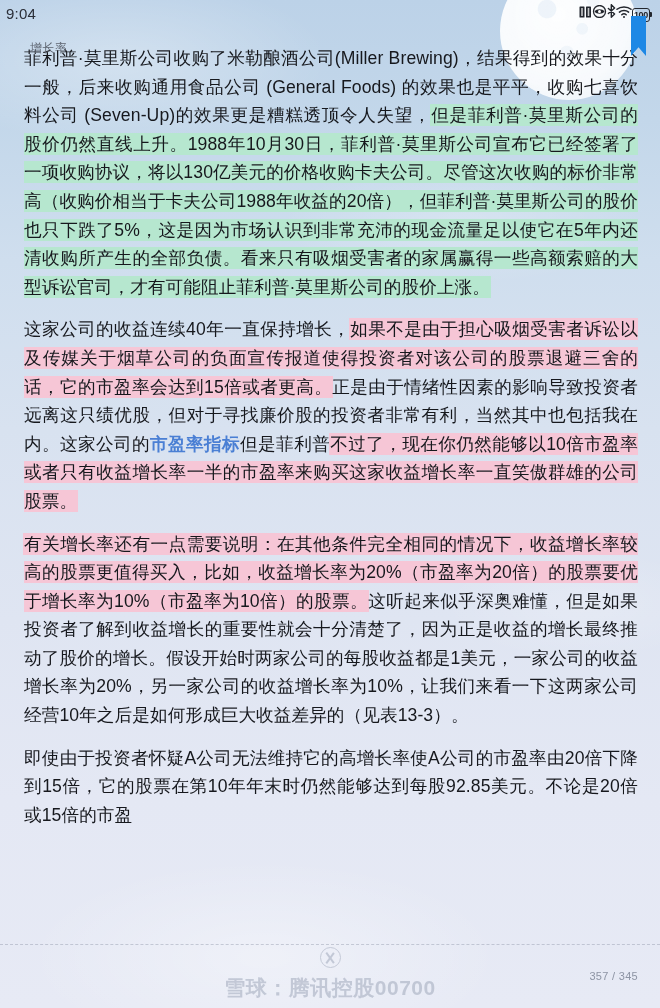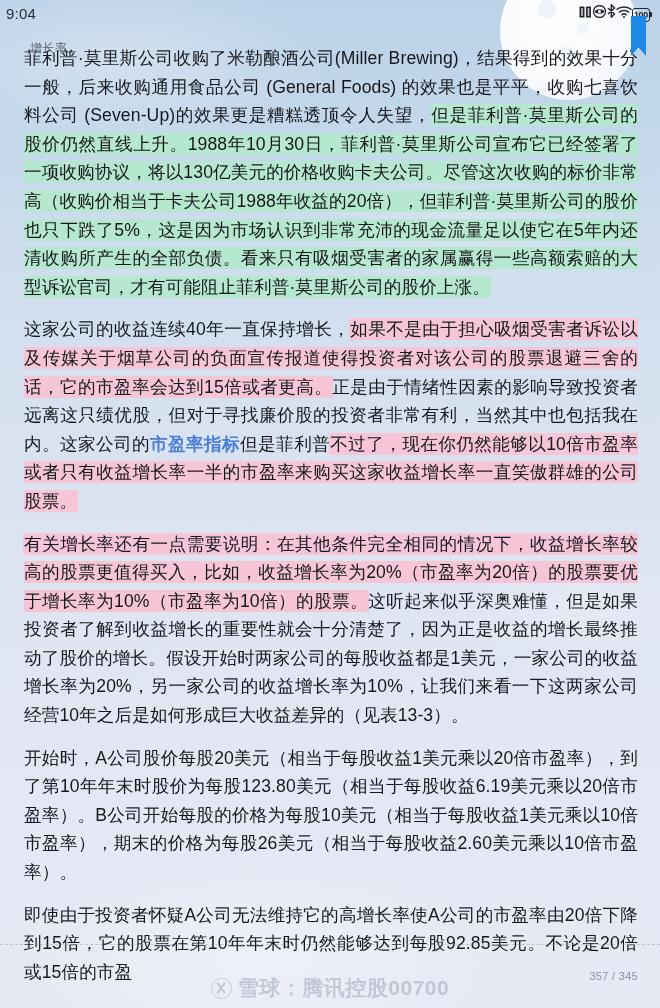--- a/index.html
+++ b/index.html
@@ -178,23 +178,23 @@
     width: 660px;
     height: 48px;
     z-index: 5;
   }
   #watermark {
     position: absolute;
     left: 0; right: 0;
     bottom: 6px;
     display: flex;
     align-items: center;
-    justify-content: center;
     gap: 6px;
     opacity: 0.50;
+    flex-direction: column;
   }
   #wm-logo {
     width: 19px; height: 19px;
     border-radius: 50%;
     border: 1.6px solid #9aa3b6;
     position: relative;
     flex: 0 0 auto;
   }
   #wm-logo::before, #wm-logo::after {
     content:"";
@@ -279,21 +279,20 @@
 
   <div id="content">
 
 
     <p class="para"><span>菲利普·莫里斯公司收购了米勒酿酒公司(Miller Brewing)，结果得到的效果十分一般，后来收购通用食品公司 (General Foods) 的效果也是平平，收购七喜饮料公司 (Seven-Up)的效果更是糟糕透顶令人失望，</span><span class="hl-green">但是菲利普·莫里斯公司的股价仍然直线上升。1988年10月30日，菲利普·莫里斯公司宣布它已经签署了一项收购协议，将以130亿美元的价格收购卡夫公司。尽管这次收购的标价非常高（收购价相当于卡夫公司1988年收益的20倍），但菲利普·莫里斯公司的股价也只下跌了5%，这是因为市场认识到非常充沛的现金流量足以使它在5年内还清收购所产生的全部负债。看来只有吸烟受害者的家属赢得一些高额索赔的大型诉讼官司，才有可能阻止菲利普·莫里斯公司的股价上涨。</span></p>
 
     <p class="para"><span>这家公司的收益连续40年一直保持增长，</span><span class="hl-pink">如果不是由于担心吸烟受害者诉讼以及传媒关于烟草公司的负面宣传报道使得投资者对该公司的股票退避三舍的话，它的市盈率会达到15倍或者更高。</span><span>正是由于情绪性因素的影响导致投资者远离这只绩优股，但对于寻找廉价股的投资者非常有利，当然其中也包括我在内。这家公司的</span><span class="link">市盈率指标</span><span>但是菲利普</span><span class="hl-pink">不过了，现在你仍然能够以10倍市盈率或者只有收益增长率一半的市盈率来购买这家收益增长率一直笑傲群雄的公司股票。</span></p>
 
     <p class="para"><span class="hl-pink">有关增长率还有一点需要说明：在其他条件完全相同的情况下，收益增长率较高的股票更值得买入，比如，收益增长率为20%（市盈率为20倍）的股票要优于增长率为10%（市盈率为10倍）的股票。</span><span>这听起来似乎深奥难懂，但是如果投资者了解到收益增长的重要性就会十分清楚了，因为正是收益的增长最终推动了股价的增长。假设开始时两家公司的每股收益都是1美元，一家公司的收益增长率为20%，另一家公司的收益增长率为10%，让我们来看一下这两家公司经营10年之后是如何形成巨大收益差异的（见表13-3）。</span></p>
 
-    <p class="para"><span>开始时，A公司股价每股20美元（相当于每股收益1美元乘以20倍市盈率），到了第10年年末时股价为每股123.80美元（相当于每股收益6.19美元乘以20倍市盈率）。B公司开始每股的价格为每股10美元（相当于每股收益1美元乘以10倍市盈率），期末的价格为每股26美元（相当于每股收益2.60美元乘以10倍市盈率）。</span></p>
 
     <p class="para"><span>即使由于投资者怀疑A公司无法维持它的高增长率使A公司的市盈率由20倍下降到15倍，它的股票在第10年年末时仍然能够达到每股92.85美元。不论是20倍或15倍的市盈</span></p>
 
   </div>
 
   <div id="footer">
     <div id="footer-rule"></div>
     <div id="watermark">
       <span id="wm-logo"></span>
       <span id="wm-text">雪球：腾讯控股00700</span>

